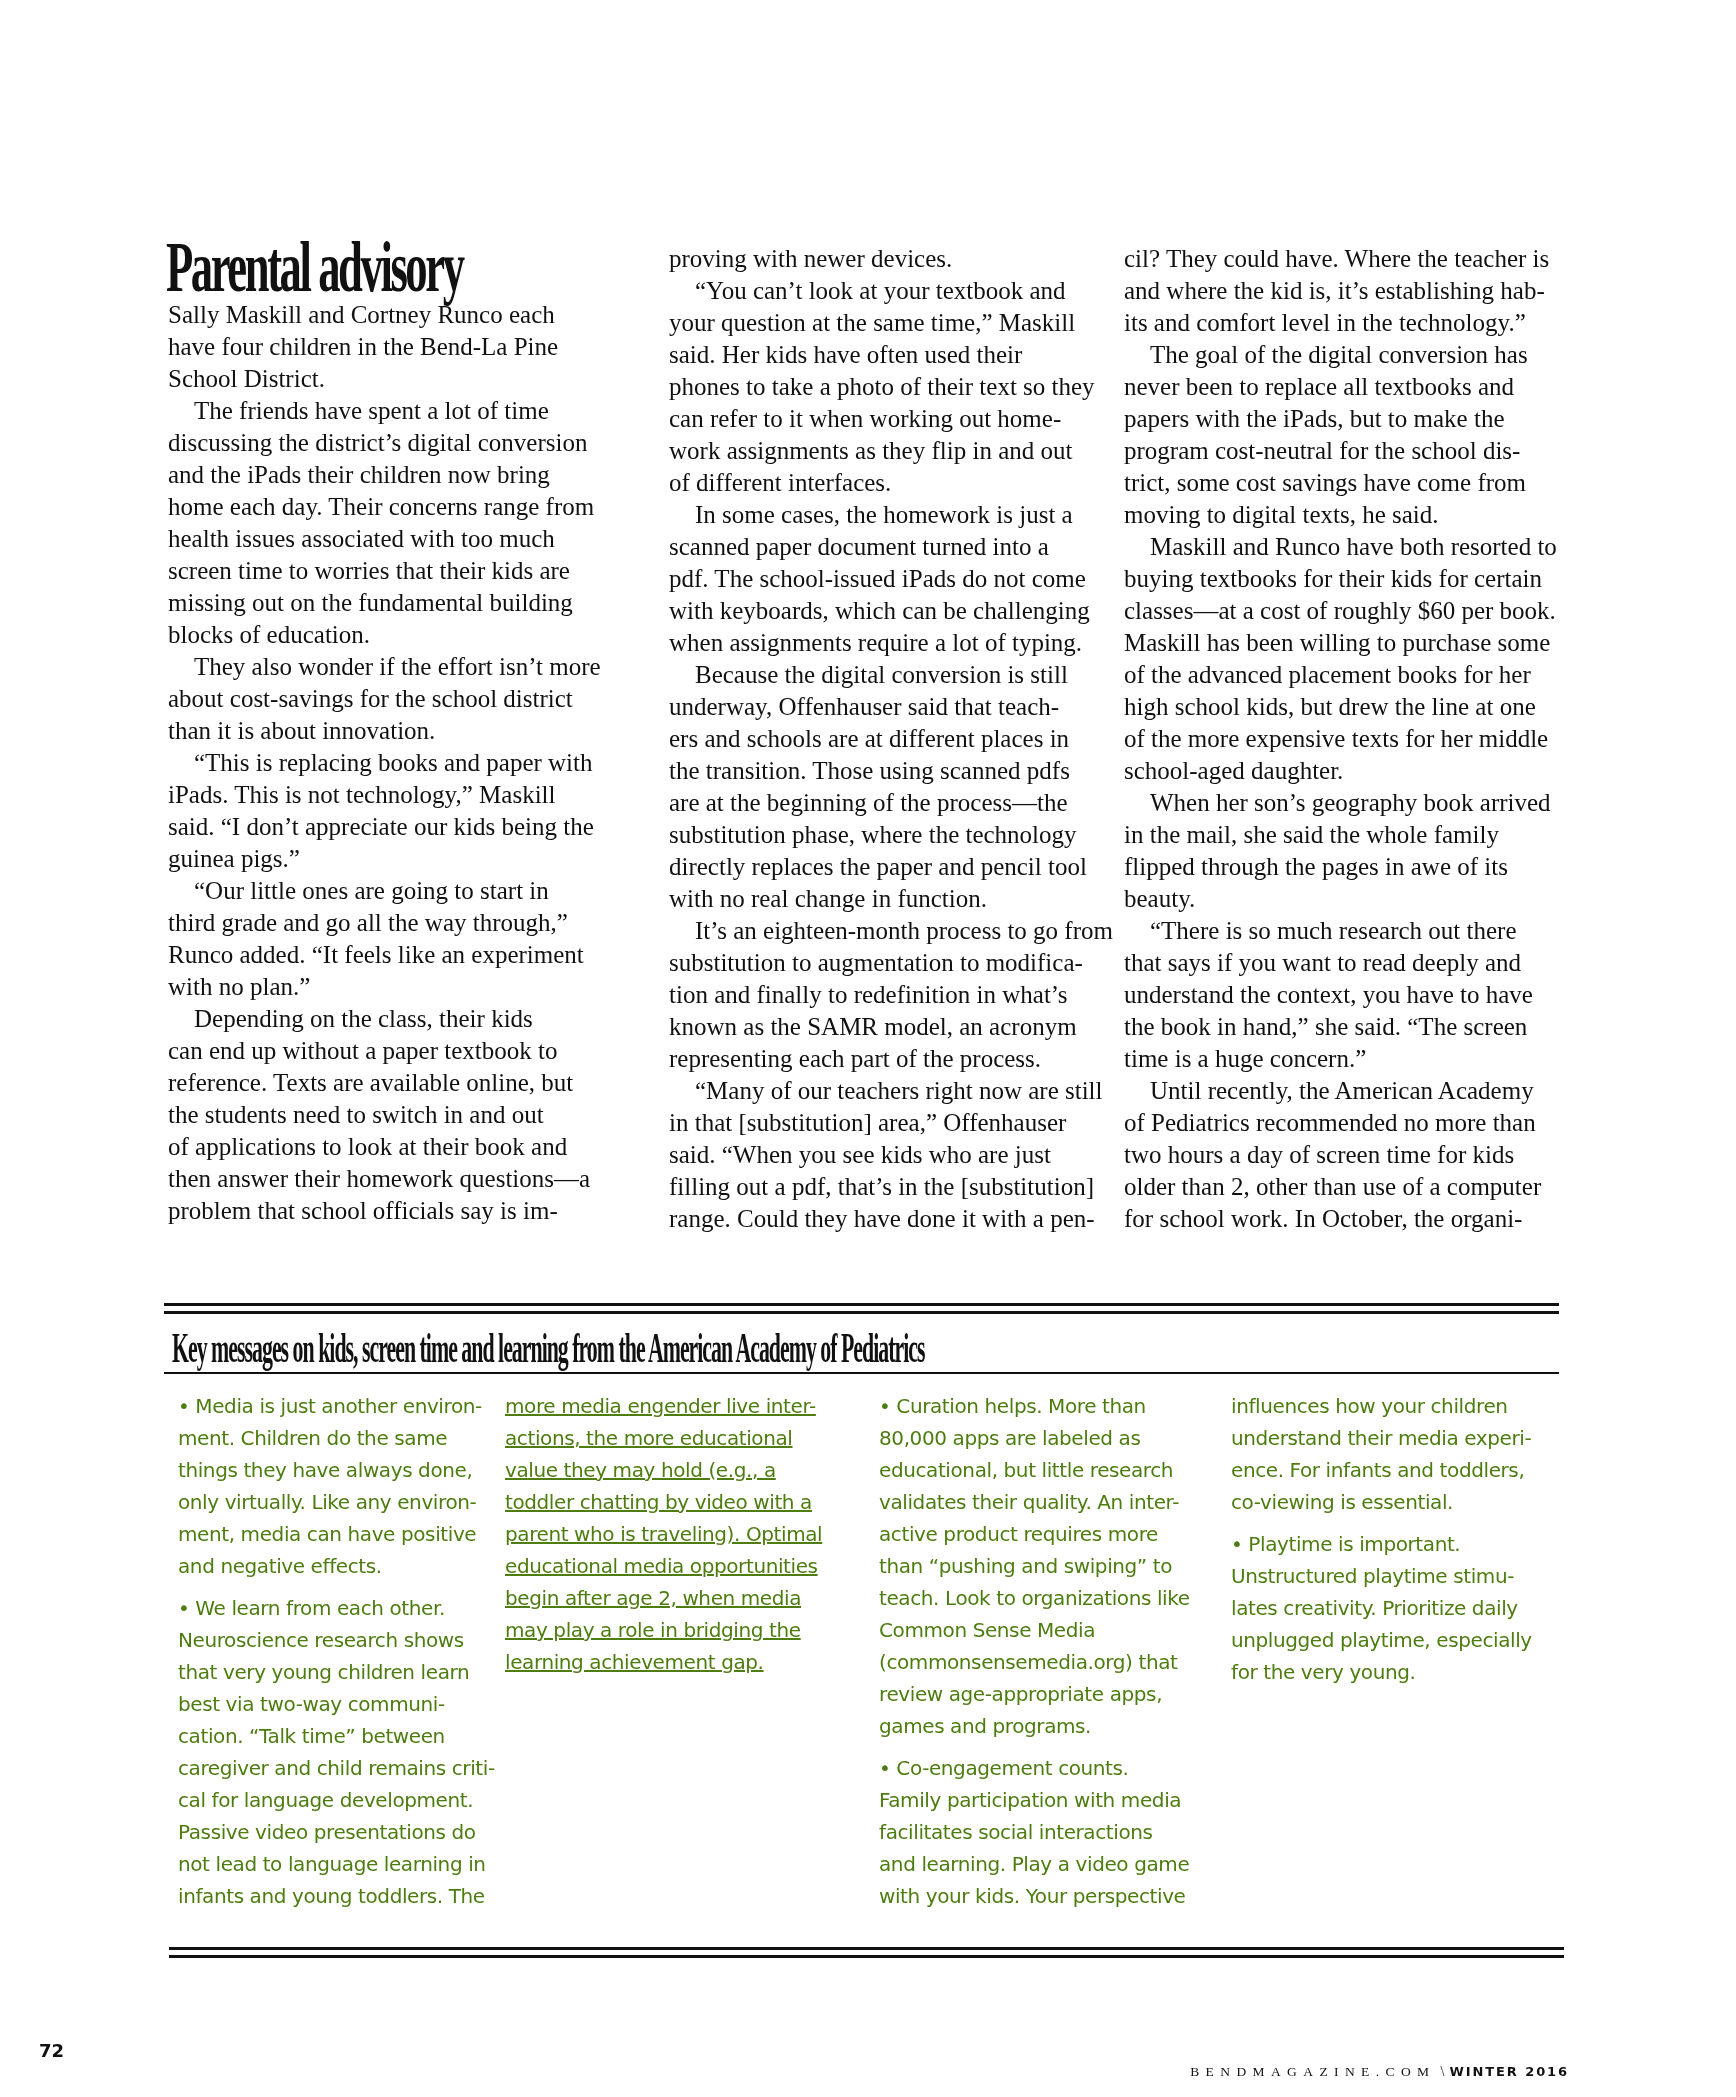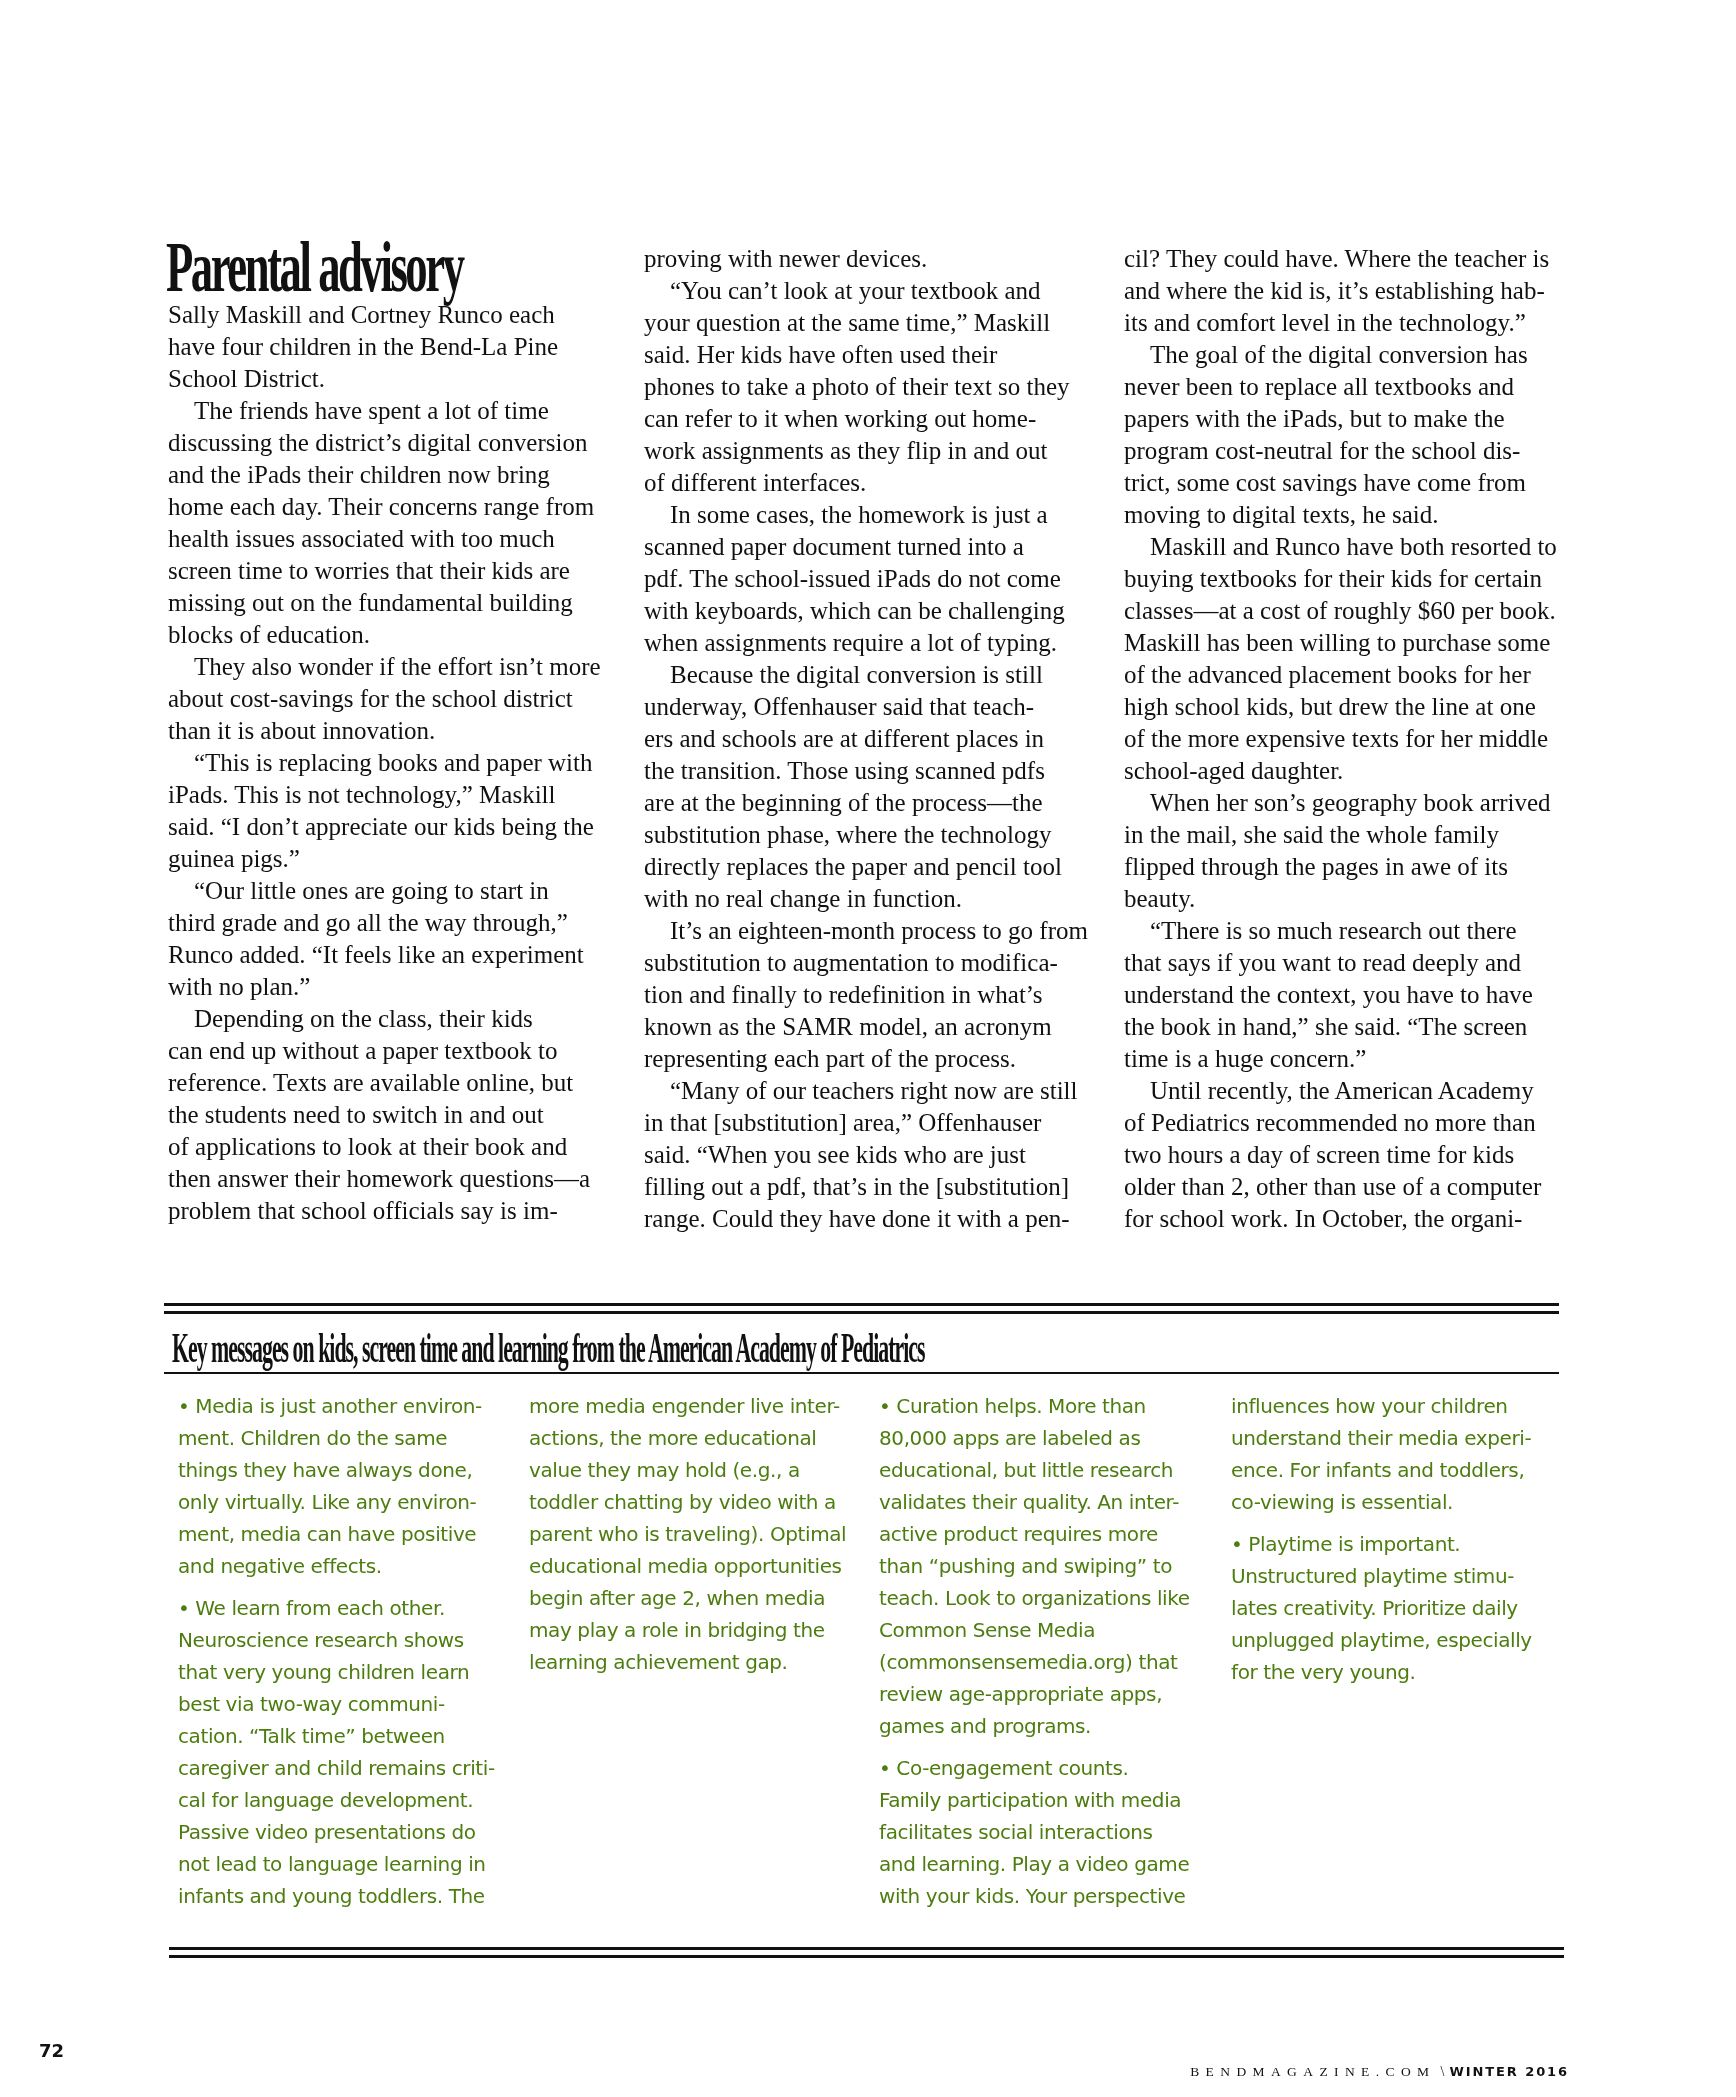--- a/index.html
+++ b/index.html
@@ -60,21 +60,21 @@
     <div class="ln">Runco added. “It feels like an experiment</div>
     <div class="ln">with no plan.”</div>
     <div class="ln indent">Depending on the class, their kids</div>
     <div class="ln">can end up without a paper textbook to</div>
     <div class="ln">reference. Texts are available online, but</div>
     <div class="ln">the students need to switch in and out</div>
     <div class="ln">of applications to look at their book and</div>
     <div class="ln">then answer their homework questions—a</div>
     <div class="ln">problem that school officials say is im-</div>
   </div>
-<div class="col" id="col1" style="left:644px; top:243px;">
+<div class="col" id="col1" style="left:669px; top:243px;">
     <div class="ln">proving with newer devices.</div>
     <div class="ln indent">“You can’t look at your textbook and</div>
     <div class="ln">your question at the same time,” Maskill</div>
     <div class="ln">said. Her kids have often used their</div>
     <div class="ln">phones to take a photo of their text so they</div>
     <div class="ln">can refer to it when working out home-</div>
     <div class="ln">work assignments as they flip in and out</div>
     <div class="ln">of different interfaces.</div>
     <div class="ln indent">In some cases, the homework is just a</div>
     <div class="ln">scanned paper document turned into a</div>
@@ -155,21 +155,21 @@
       <div class="ln">that very young children learn</div>
       <div class="ln">best via two-way communi-</div>
       <div class="ln">cation. “Talk time” between</div>
       <div class="ln">caregiver and child remains criti-</div>
       <div class="ln">cal for language development.</div>
       <div class="ln">Passive video presentations do</div>
       <div class="ln">not lead to language learning in</div>
       <div class="ln">infants and young toddlers. The</div>
     </div>
   </div>
-<div class="bcol" id="bcol1" style="left:529px; top:1390px;">
+<div class="bcol" id="bcol1" style="left:505px; top:1390px;text-decoration:underline;">
     <div>
       <div class="ln">more media engender live inter-</div>
       <div class="ln">actions, the more educational</div>
       <div class="ln">value they may hold (e.g., a</div>
       <div class="ln">toddler chatting by video with a</div>
       <div class="ln">parent who is traveling). Optimal</div>
       <div class="ln">educational media opportunities</div>
       <div class="ln">begin after age 2, when media</div>
       <div class="ln">may play a role in bridging the</div>
       <div class="ln">learning achievement gap.</div>

